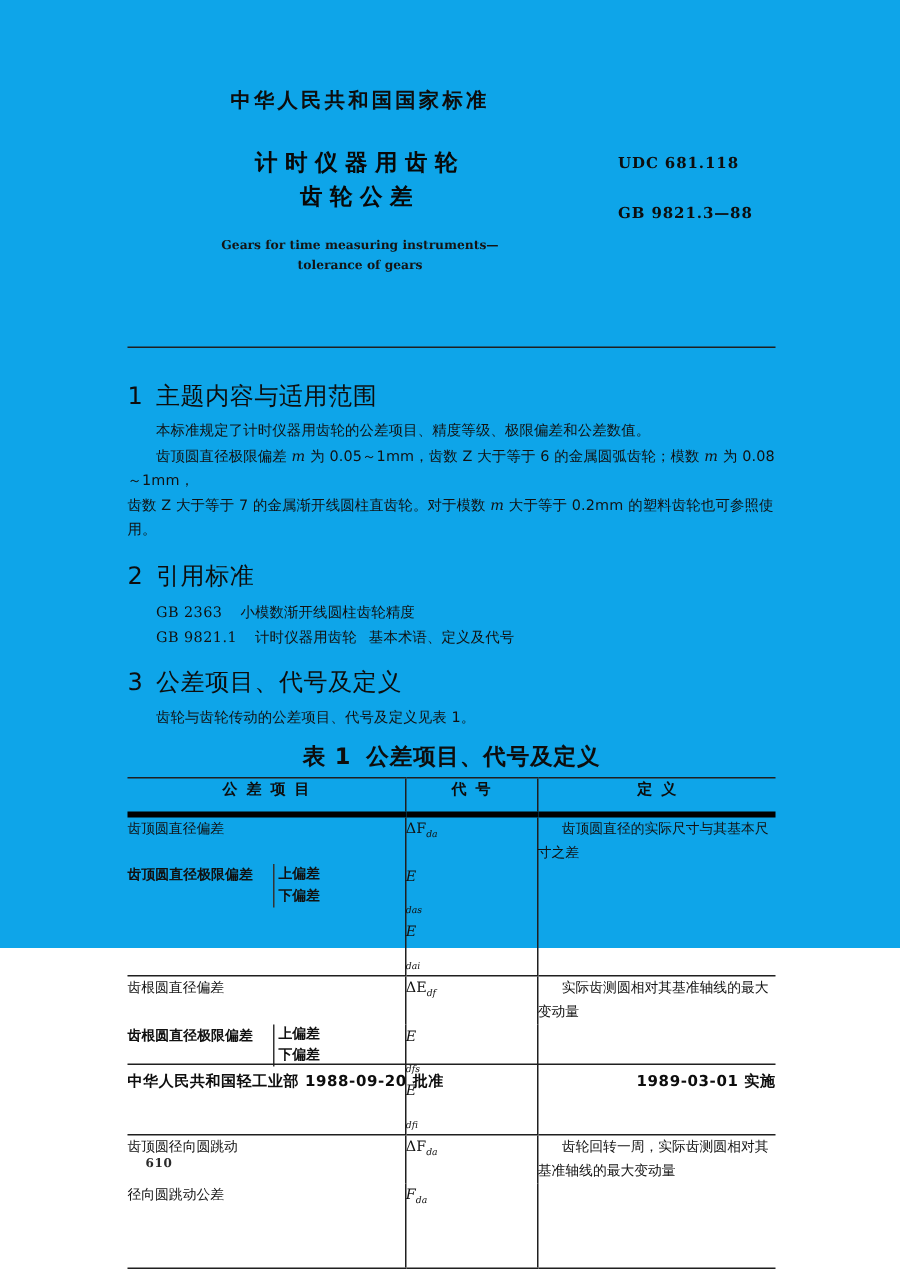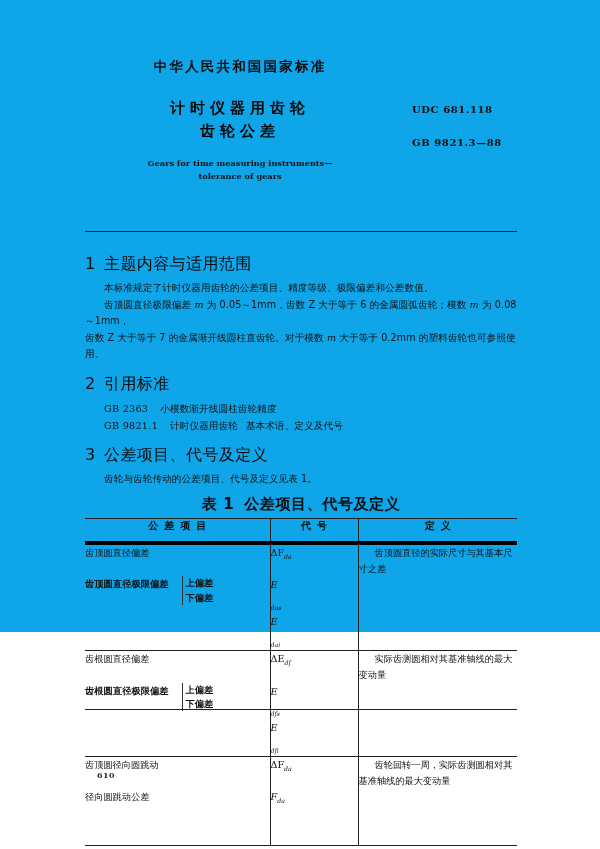--- a/index.html
+++ b/index.html
@@ -382,15 +382,19 @@
             <span class="sym"><span>F</span><sub>da</sub></span>
           </td>
           <td class="c-def"></td>
         </tr>
 
       </tbody>
     </table>
   </div>
 
   <div class="rule-bottom"></div>
+  <div class="footer">
+    <div class="foot-left">中华人民共和国轻工业部 1988-09-20 批准</div>
+    <div class="foot-right">1989-03-01 实施</div>
+  </div>
   <div class="pageno">610</div>
 
 </div>
 
 </body></html>

